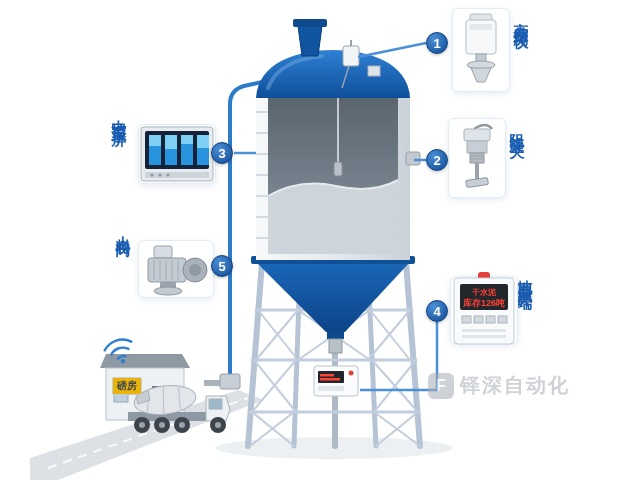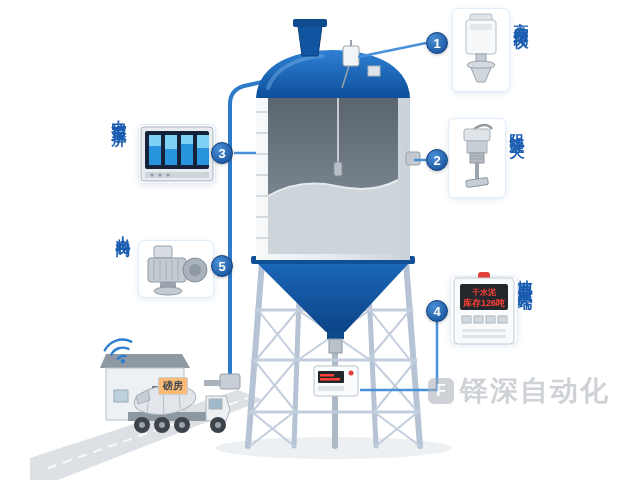--- a/index.html
+++ b/index.html
@@ -11,29 +11,29 @@
     color:#1a5db0; font-weight:bold; font-size:15px; letter-spacing:3px; line-height:1;
     user-select:none; }
   .badge { position:absolute; width:22px; height:22px; border-radius:50%;
     background:radial-gradient(circle at 35% 30%, #4a8fd6, #0f4a94);
     border:1.5px solid #0c3c79; color:#fff; font-size:13px; font-weight:bold;
     display:flex; align-items:center; justify-content:center;
     box-shadow:0 1px 3px rgba(0,0,0,.25); z-index:5; }
   .imgbox { position:absolute; background:#fff; border:1px solid #e0ecf8; border-radius:6px;
     box-shadow:0 2px 6px rgba(40,90,150,.12); display:flex; align-items:center;
     justify-content:center; z-index:4; }
-  .sign { position:absolute; left:112px; top:377px; background:#fdba74;
+  .sign { position:absolute; left:112px; top:377px; background:#eab308;
     border:1px solid #c6cdd4; color:#3a4552; font-size:10px; font-weight:bold;
-    padding:1px 4px; border-radius:2px; z-index:3;margin-left:46px; }
+    padding:1px 4px; border-radius:2px; z-index:3; }
   .watermark { position:absolute; left:428px; top:372px; display:flex; align-items:center;
     gap:6px; opacity:.55; z-index:6; pointer-events:none; }
   .wm-logo { width:26px; height:26px; border-radius:6px; background:#a7adb4; color:#fff;
     font-weight:bold; display:flex; align-items:center; justify-content:center;
     font-size:16px; }
-  .wm-text { font-size:28px; font-weight:bold; color:#a7adb4; letter-spacing:2px;
+  .wm-text { font-size:20px; font-weight:bold; color:#a7adb4; letter-spacing:2px;
     white-space:nowrap; }
 </style>
 </head>
 <body>
 
 <div id="app">
 
   <svg class="stage" width="640" height="480" viewBox="0 0 640 480">
     <defs>
       <linearGradient id="bodyGrad" x1="0" y1="0" x2="1" y2="0">

